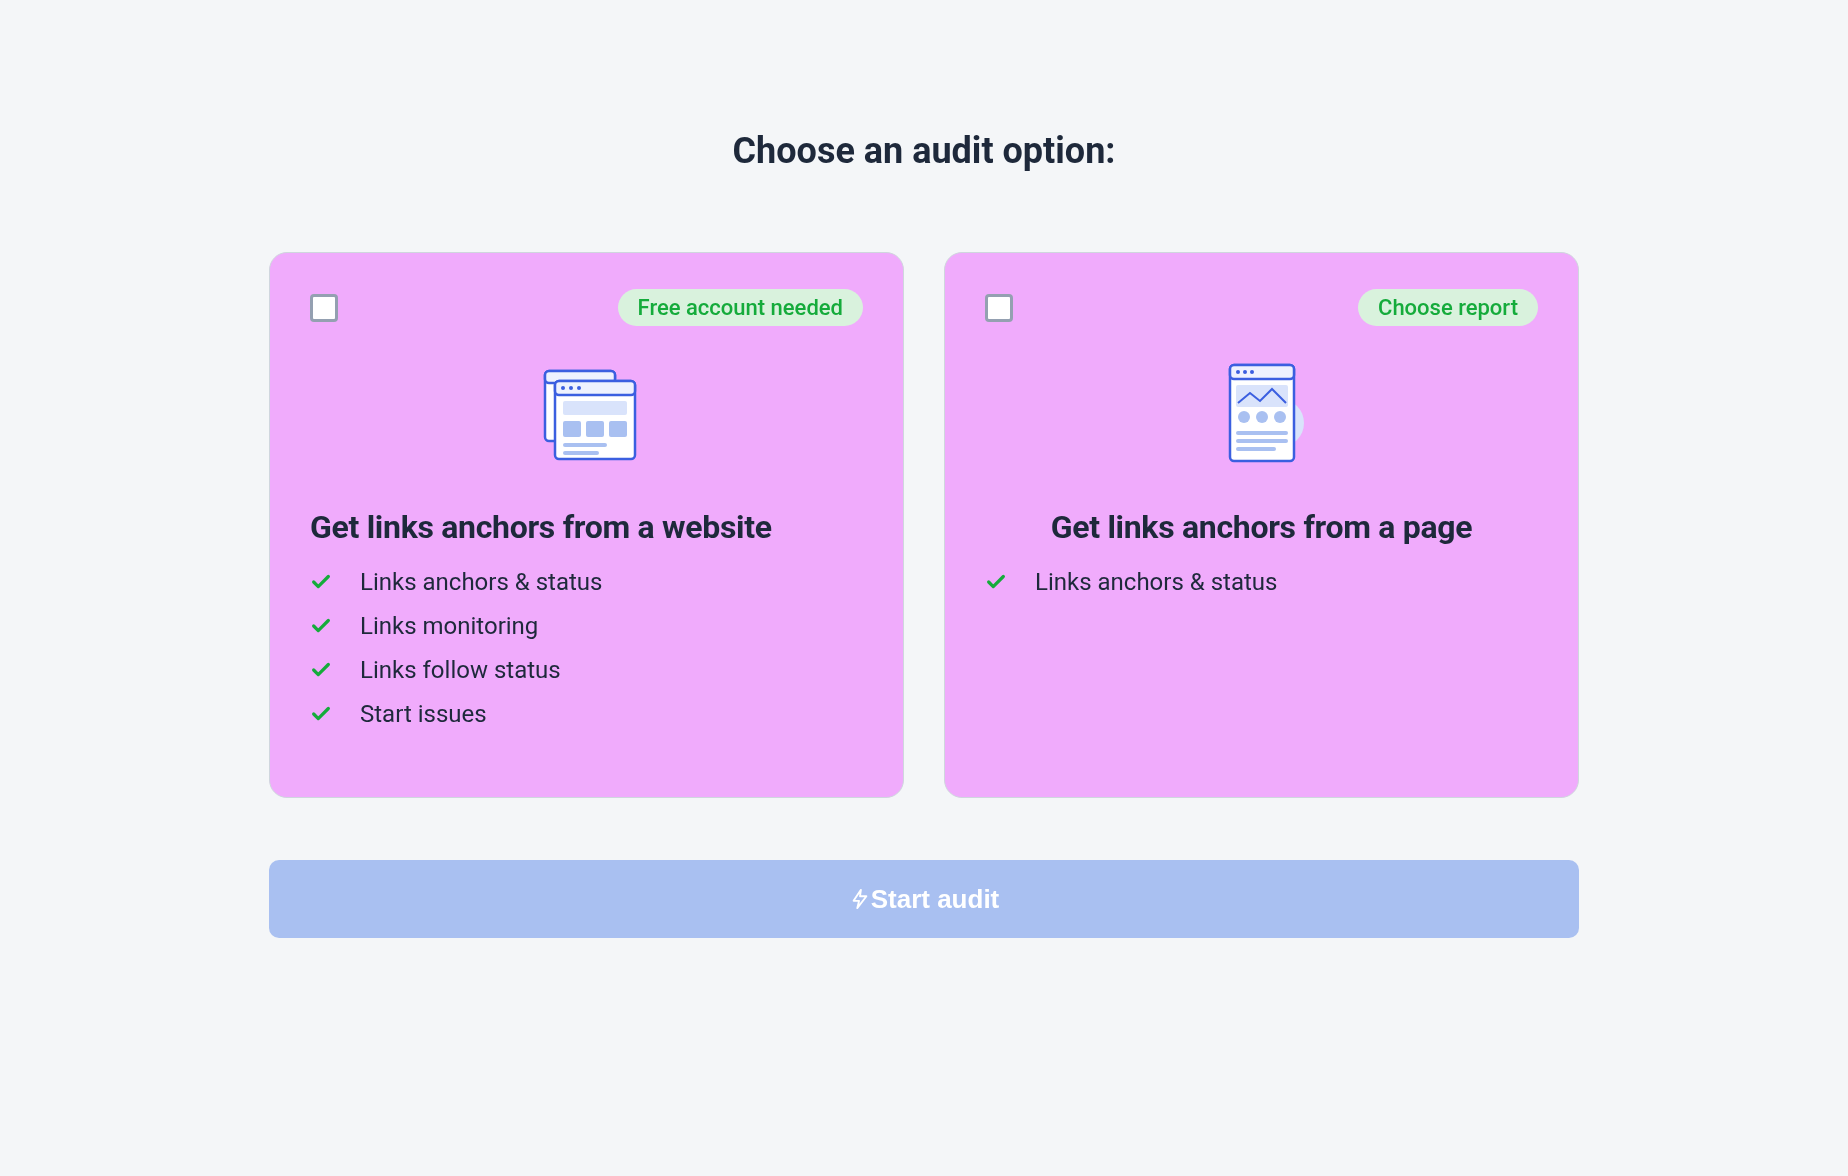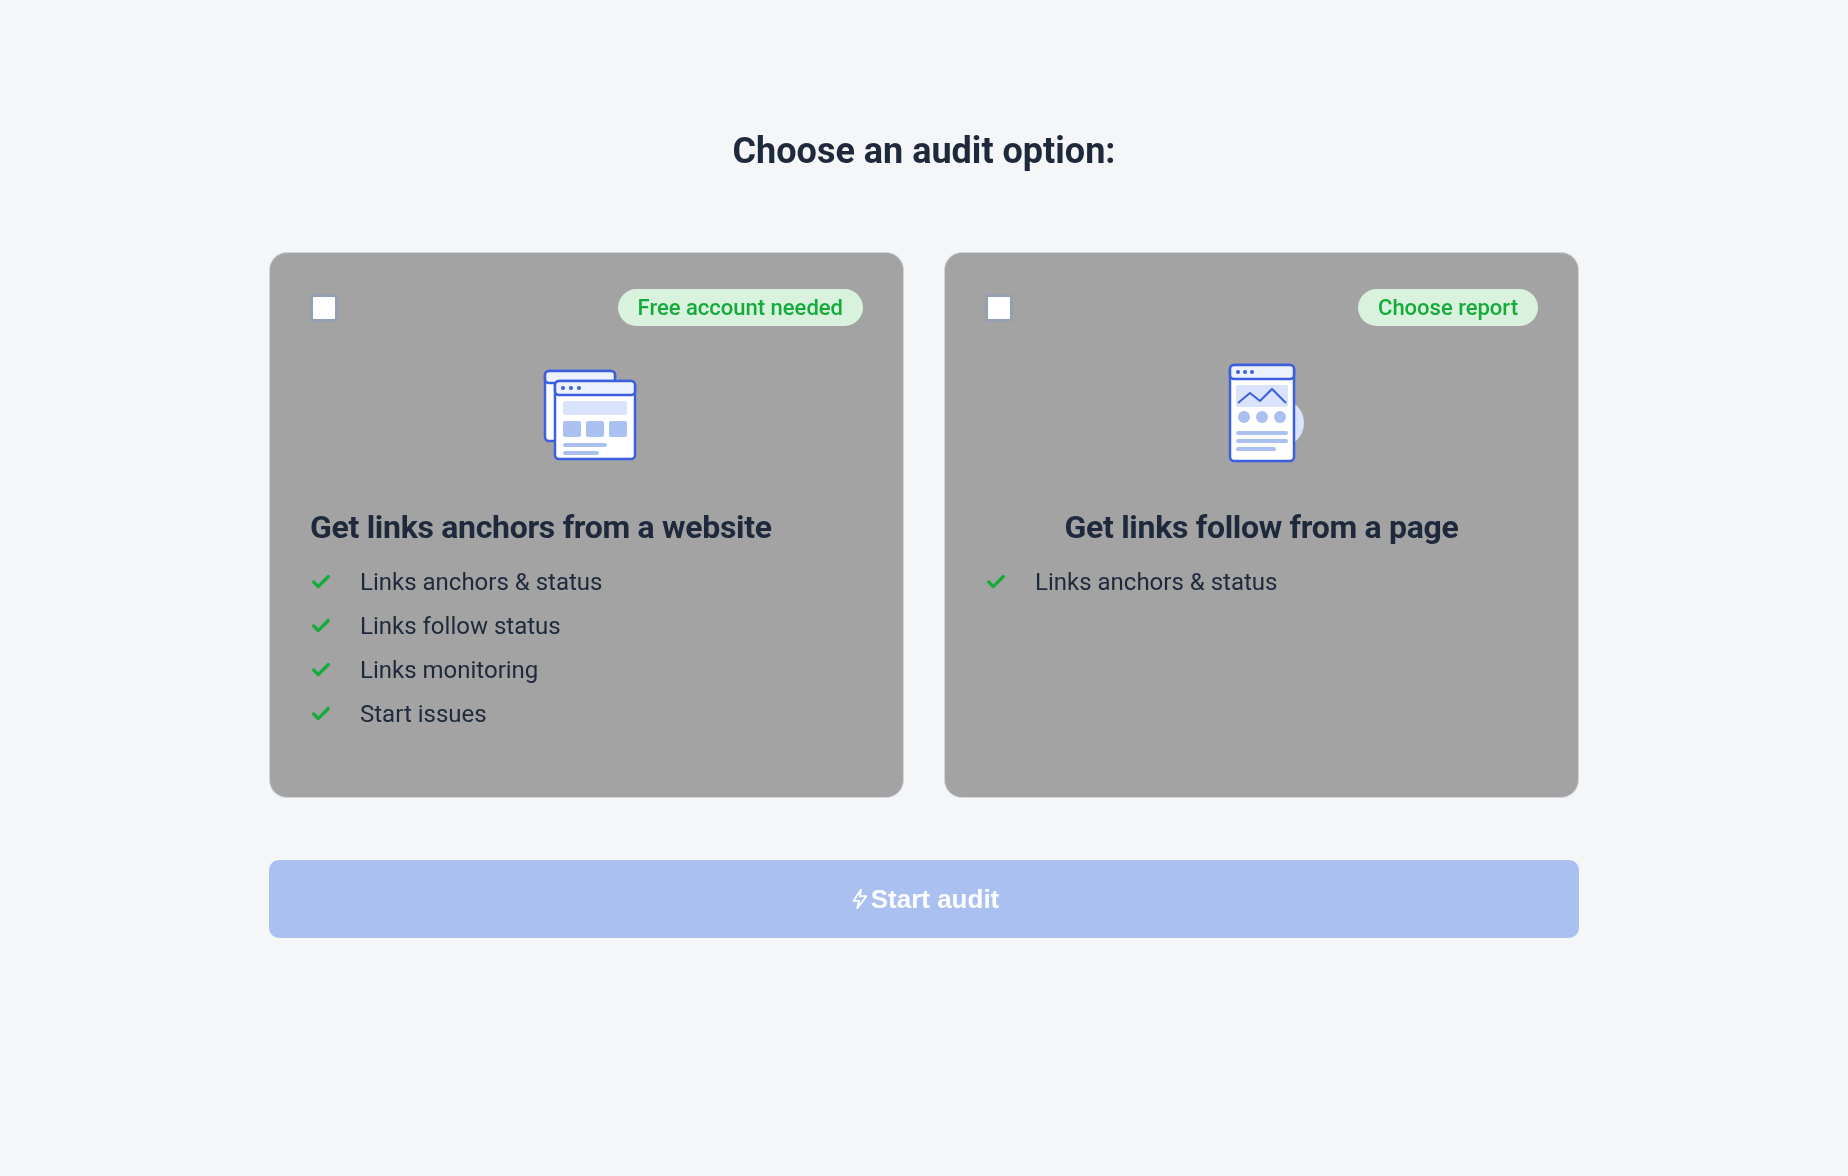--- a/index.html
+++ b/index.html
@@ -20,21 +20,21 @@
     font-weight: 700;
     color: #1e293b;
     margin-bottom: 80px;
   }
   .cards {
     display: flex;
     gap: 40px;
   }
   .card {
     flex: 1;
-    background: #a3a3a3;
+    background: #f0abfc;
     border: 1px solid #cfd6de;
     border-radius: 18px;
     padding: 36px 40px 44px 40px;
     min-height: 546px;
     cursor: pointer;
   }
   .card-top {
     display: flex;
     align-items: center;
     justify-content: space-between;
@@ -142,27 +142,27 @@
         <li>
           <svg class="check-icon" viewBox="0 0 24 24">
               <path d="M4 12 L9 17 L20 6" stroke="#15ab3b" stroke-width="3.5" fill="none" stroke-linecap="round" stroke-linejoin="round"></path>
             </svg>
           <span>Links anchors &amp; status</span>
         </li>
         <li>
           <svg class="check-icon" viewBox="0 0 24 24">
               <path d="M4 12 L9 17 L20 6" stroke="#15ab3b" stroke-width="3.5" fill="none" stroke-linecap="round" stroke-linejoin="round"></path>
             </svg>
+          <span>Links monitoring</span>
+        </li>
+        <li>
+          <svg class="check-icon" viewBox="0 0 24 24">
+              <path d="M4 12 L9 17 L20 6" stroke="#15ab3b" stroke-width="3.5" fill="none" stroke-linecap="round" stroke-linejoin="round"></path>
+            </svg>
           <span>Links follow status</span>
-        </li>
-        <li>
-          <svg class="check-icon" viewBox="0 0 24 24">
-              <path d="M4 12 L9 17 L20 6" stroke="#15ab3b" stroke-width="3.5" fill="none" stroke-linecap="round" stroke-linejoin="round"></path>
-            </svg>
-          <span>Links monitoring</span>
         </li>
         <li>
           <svg class="check-icon" viewBox="0 0 24 24">
               <path d="M4 12 L9 17 L20 6" stroke="#15ab3b" stroke-width="3.5" fill="none" stroke-linecap="round" stroke-linejoin="round"></path>
             </svg>
           <span>Start issues</span>
         </li>
       </ul>
     </div>
 
@@ -182,21 +182,21 @@
           <rect x="34" y="32" width="52" height="22" rx="2" fill="#d9e3fb"></rect>
           <path d="M36 50 L48 40 L58 48 L70 36 L84 50" stroke="#3b5fe0" stroke-width="2" fill="none"></path>
           <circle cx="42" cy="64" r="6" fill="#a9c0f1"></circle>
           <circle cx="60" cy="64" r="6" fill="#a9c0f1"></circle>
           <circle cx="78" cy="64" r="6" fill="#a9c0f1"></circle>
           <rect x="34" y="78" width="52" height="4" rx="2" fill="#a9c0f1"></rect>
           <rect x="34" y="86" width="52" height="4" rx="2" fill="#a9c0f1"></rect>
           <rect x="34" y="94" width="40" height="4" rx="2" fill="#a9c0f1"></rect>
         </svg>
       </div>
-      <h2 class="card-title">Get links follow from a page</h2>
+      <h2 class="card-title">Get links anchors from a page</h2>
       <ul class="features">
         <li>
           <svg class="check-icon" viewBox="0 0 24 24">
               <path d="M4 12 L9 17 L20 6" stroke="#15ab3b" stroke-width="3.5" fill="none" stroke-linecap="round" stroke-linejoin="round"></path>
             </svg>
           <span>Links anchors &amp; status</span>
         </li>
       </ul>
     </div>
 

